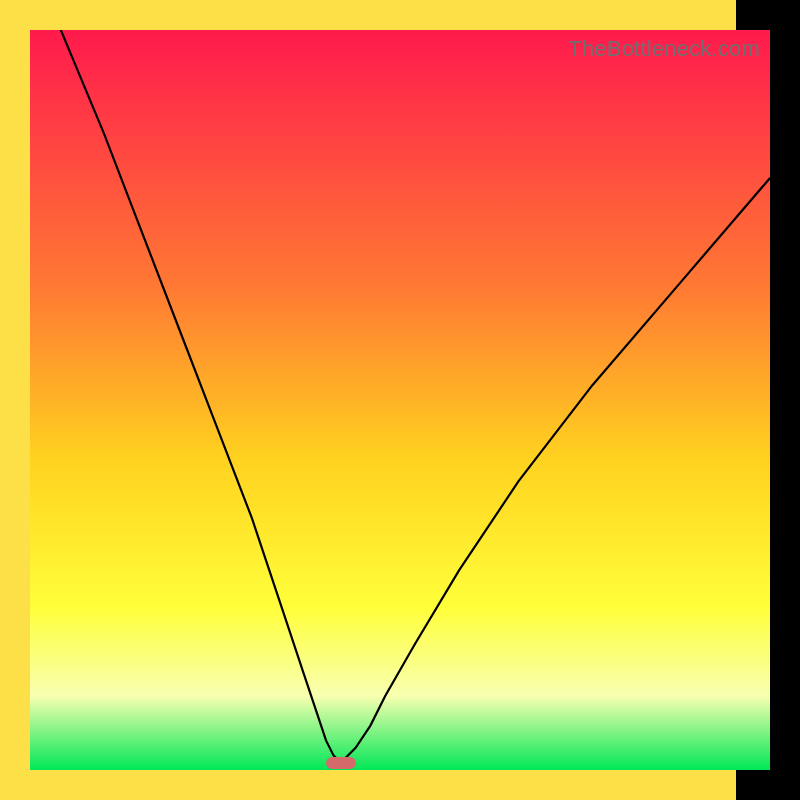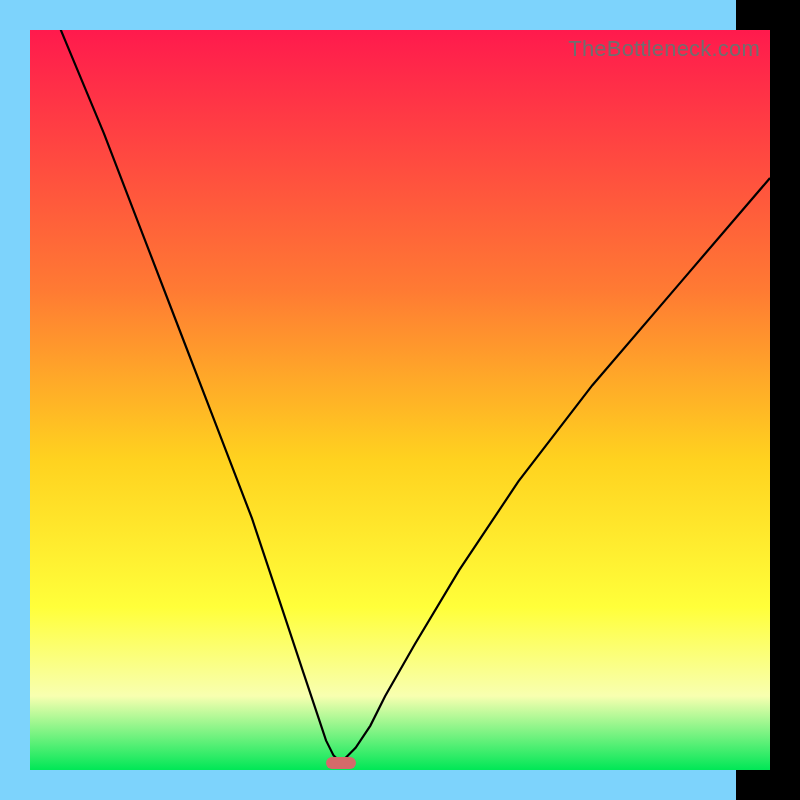--- a/index.html
+++ b/index.html
@@ -8,21 +8,21 @@
     width: 800px;
     height: 800px;
     background: #000;
     font-family: Arial, Helvetica, sans-serif;
     overflow: hidden;
   }
   .frame {
     position: absolute;
     left: 0; top: 0;
     width: 736px; height: 800px;
-    background: #7dd3fc;
+    background: #fde047;
   }
   .plot {
     position: absolute;
     left: 30px;
     top: 30px;
     width: 740px;
     height: 740px;
     overflow: hidden;
   }
   .gradient-fill {

